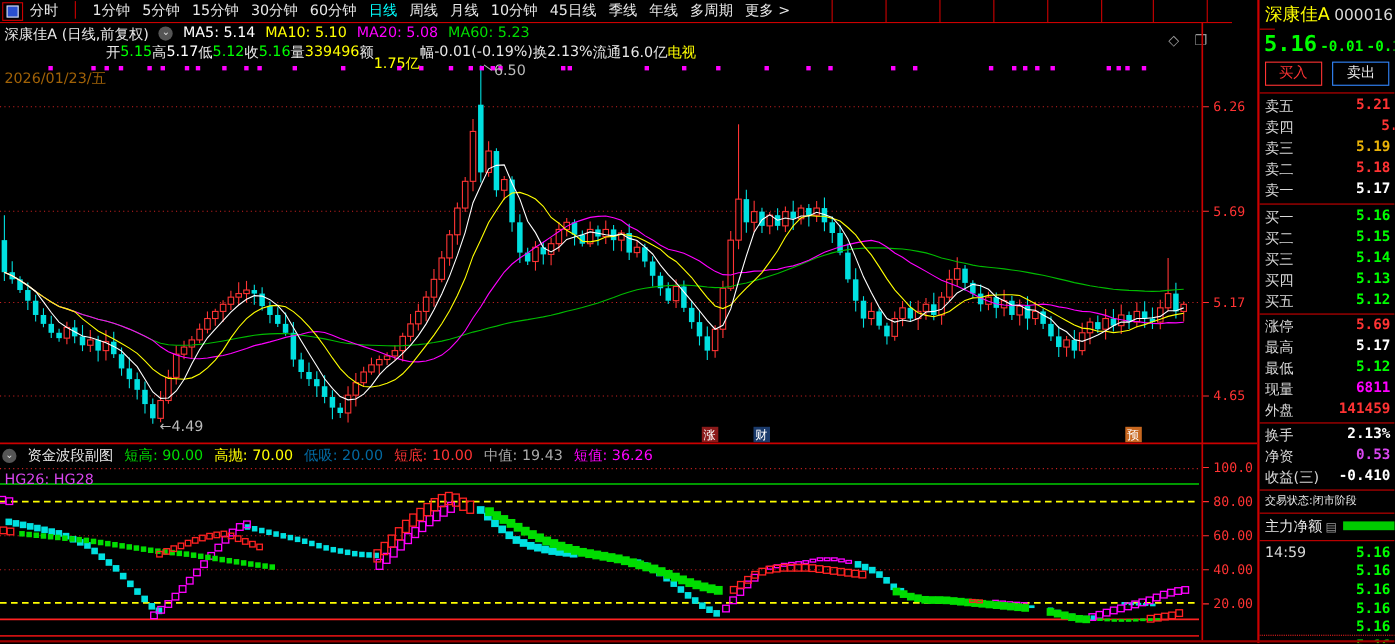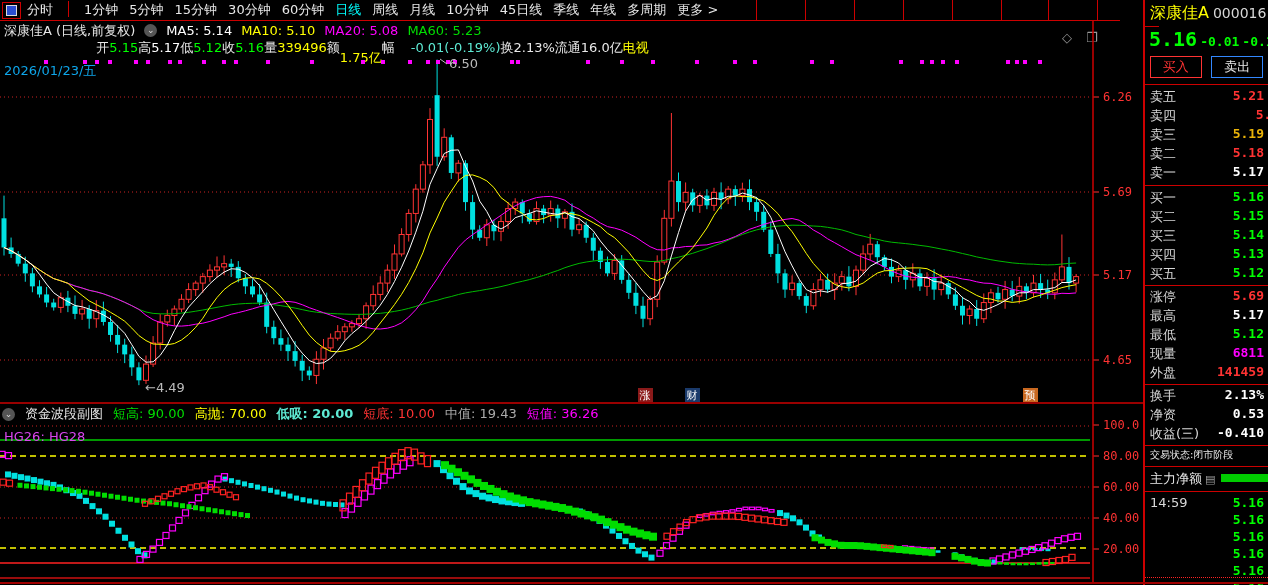--- a/index.html
+++ b/index.html
@@ -89,35 +89,35 @@
 
   <div id="info1">
       <span style="color: rgb(232, 232, 232);">深康佳A (日线,前复权)</span>
       <span class="collapse">⌄</span>
       <span style="color: rgb(255, 255, 255);">MA5: 5.14</span>
       <span style="color: rgb(255, 255, 0);">MA10: 5.10</span>
       <span style="color: rgb(255, 0, 255);">MA20: 5.08</span>
       <span style="color: rgb(0, 221, 0);">MA60: 5.23</span>
     </div>
   <div id="info2">
-      <span style="color: #0ea5e9; margin-top: 46px;">2026/01/23/五 </span>
+      <span style="color: #a16207; margin-top: 46px;">2026/01/23/五 </span>
       <span style="color: rgb(232, 232, 232);">开</span>
       <span style="color: rgb(0, 255, 0);">5.15 </span>
       <span style="color: rgb(232, 232, 232);">高</span>
       <span style="color: rgb(255, 255, 255);">5.17 </span>
       <span style="color: rgb(232, 232, 232);">低</span>
       <span style="color: rgb(0, 255, 0);">5.12 </span>
       <span style="color: rgb(232, 232, 232);">收</span>
       <span style="color: rgb(0, 255, 0);">5.16 </span>
       <span style="color: rgb(232, 232, 232);">量</span>
       <span style="color: rgb(255, 255, 0);">339496 </span>
       <span style="color: rgb(232, 232, 232);">额</span>
       <span style="color: rgb(255, 255, 0); margin-top: 20px;">1.75亿 </span>
       <span style="color: rgb(232, 232, 232);">幅</span>
-      <span style="color: #5eead4; margin-left: 16px;">-0.01(-0.19%) </span>
+      <span style="color: #e5e5e5;">-0.01(-0.19%) </span>
       <span style="color: rgb(232, 232, 232);">换</span>
       <span style="color: rgb(232, 232, 232);">2.13% </span>
       <span style="color: rgb(232, 232, 232);">流通</span>
       <span style="color: rgb(232, 232, 232);">16.0亿 </span>
       <span style="color: rgb(255, 255, 0);">电视</span>
     </div>
   <div id="corner-icons">
     <span>◇</span>
     <span>❐</span>
   </div>
@@ -833,21 +833,21 @@
       <rect x="1056" y="557.4965" width="6" height="6" fill="none" stroke="#ff2222" stroke-width="1.2"></rect>
       <rect x="1062.5" y="556.49225" width="6" height="6" fill="none" stroke="#ff2222" stroke-width="1.2"></rect>
       <rect x="1069" y="554.355" width="6" height="6" fill="none" stroke="#ff2222" stroke-width="1.2"></rect>
     </svg>
 
   <div id="subhdr">
       <span class="collapse">⌄</span>
       <span style="color: rgb(232, 232, 232);">资金波段副图</span>
       <span style="color: rgb(0, 221, 0);">短高: 90.00</span>
       <span style="color: rgb(255, 255, 0);">高抛: 70.00</span>
-      <span style="color: #5eead4; font-weight: bold;">低吸: 20.00</span>
+      <span style="color: #0369a1;">低吸: 20.00</span>
       <span style="color: rgb(255, 51, 51);">短底: 10.00</span>
       <span style="color: rgb(170, 170, 170);">中值: 19.43</span>
       <span style="color: rgb(255, 0, 255);">短值: 36.26</span>
     </div>
   <div id="hglabel">HG26: HG28</div>
 
   <div id="panel">
     <div id="pname"><span>深康佳A</span><span id="pcode">000016</span></div>
     <div style="position:absolute;left:0;top:26px;width:14px;border-top:1px solid #c00;"></div>
     <div id="pprice"><span>5.16</span><span class="pchg">-0.01</span><span class="pchg">-0.19</span></div>
@@ -919,21 +919,21 @@
           <span class="lbl">外盘</span>
           <span class="val" style="color: rgb(255, 51, 51);">141459</span>
         </div>
         <div class="pline" style="top: 384px;"></div>
         <div class="prow" style="top: 387px;">
           <span class="lbl">换手</span>
           <span class="val" style="color: rgb(255, 255, 255);">2.13%</span>
         </div>
         <div class="prow" style="top: 406px;">
           <span class="lbl">净资</span>
-          <span class="val" style="color: #ffffff;">0.53</span>
+          <span class="val" style="color: #d946ef;">0.53</span>
         </div>
         <div class="prow" style="top: 425px;">
           <span class="lbl">收益(三)</span>
           <span class="val" style="color: rgb(255, 255, 255);">-0.410</span>
         </div>
         <div class="pline" style="top: 445px;"></div>
         <div class="pline" style="top: 466px;"></div>
         <div class="pline" style="top: 491px;"></div>
       </div>
     <div id="statusrow" style="top:448px">交易状态:闭市阶段</div>

